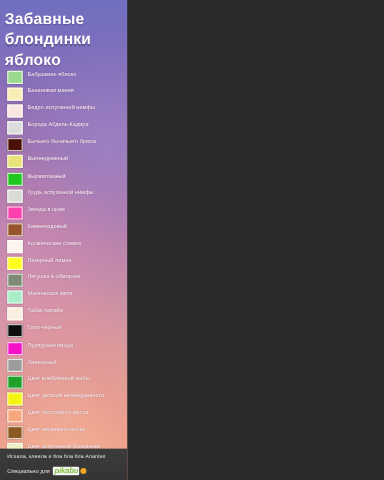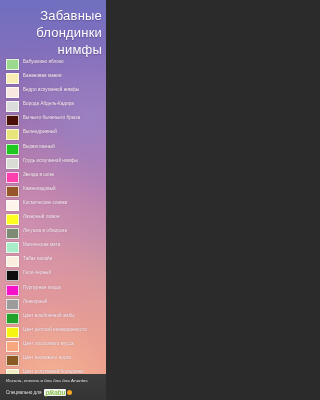--- a/index.html
+++ b/index.html
@@ -23,24 +23,24 @@
         #b57fae 48%,
         #c08aa8 58%,
         #cf95a0 68%,
         #dd9d99 78%,
         #e8a492 87%,
         #efa98c 95%,
         #f0ab8b 100%);
   }
   #title{
     padding:7px 4px 0 4px;
-    text-align:right;
+    text-align:left;
     color:#ffffff;
     font-size:13px;
-    font-weight:normal;
+    font-weight:bold;
     line-height:1.32;
     letter-spacing:0.2px;
     text-shadow:0 1px 1px rgba(60,40,90,0.45);
   }
   #title div{white-space:nowrap;}
   #list{
     position:absolute;left:0;top:57px;right:0;
   }
   .row{
     display:flex;align-items:flex-start;
@@ -92,21 +92,21 @@
   }
 </style>
 </head>
 <body>
 
 <div id="poster">
 
   <div id="title">
     <div>Забавные</div>
     <div>блондинки</div>
-    <div>нимфы</div>
+    <div>яблоко</div>
   </div>
 
   <div id="list">
       <div class="row">
         <div class="sw" style="background: rgb(154, 217, 142);"></div>
         <div class="lbl">Бабушкино яблоко</div>
       </div>
       <div class="row">
         <div class="sw" style="background: rgb(248, 238, 180);"></div>
         <div class="lbl">Банановая мания</div>

